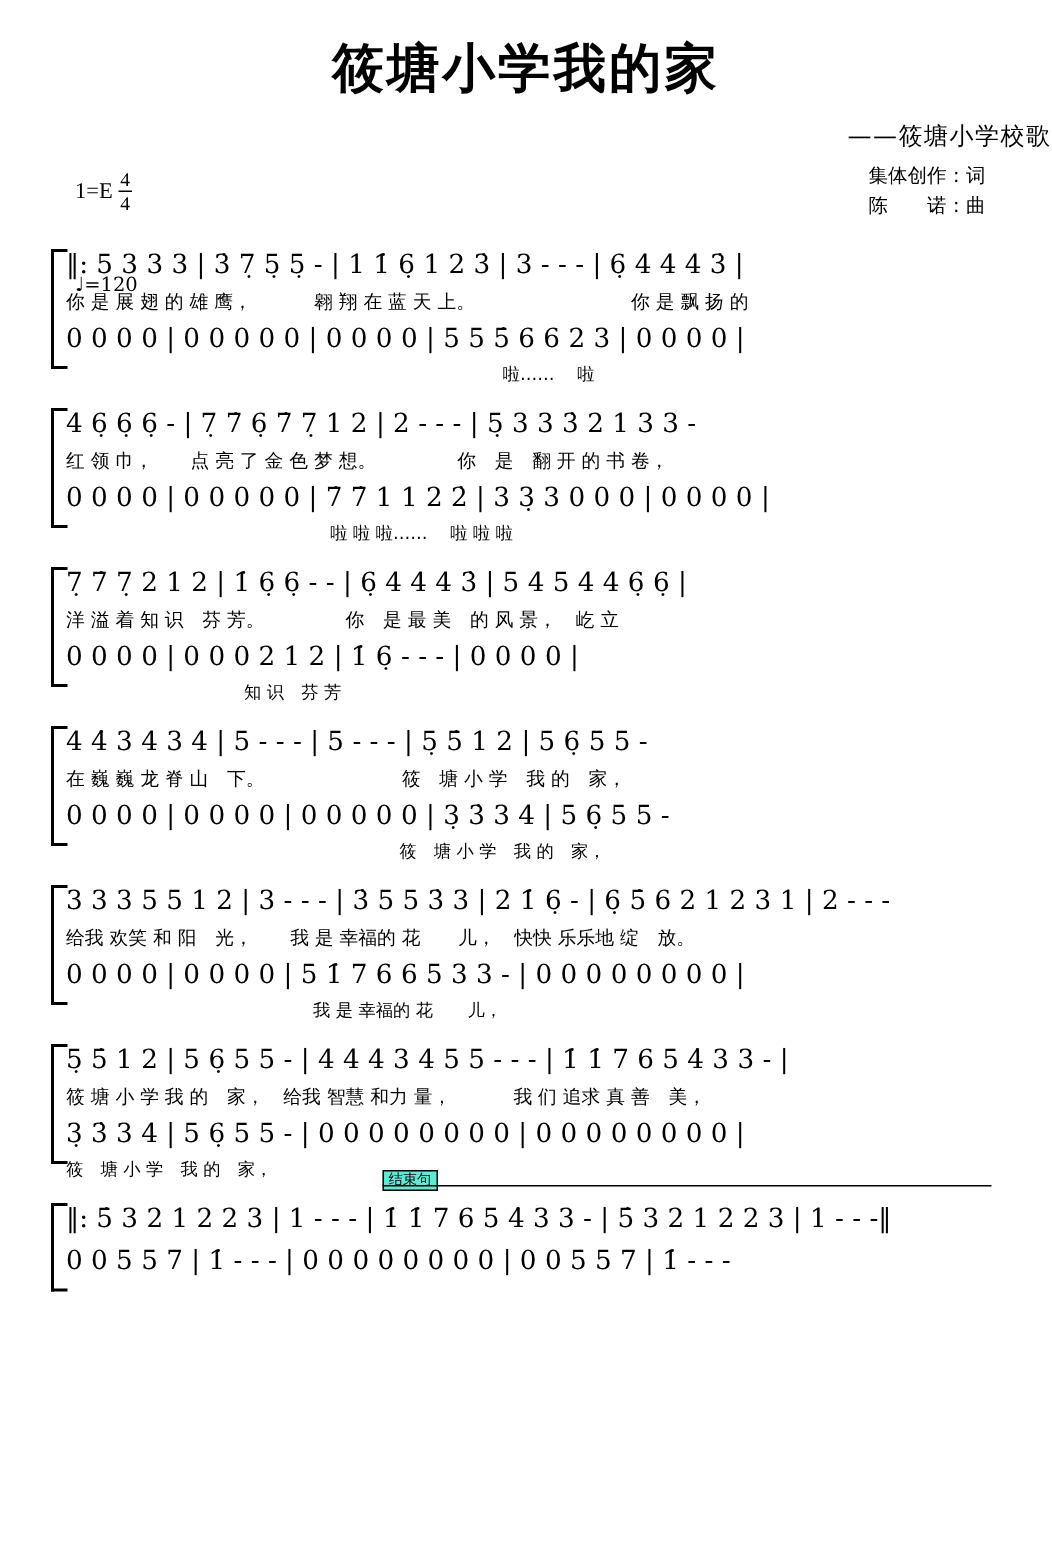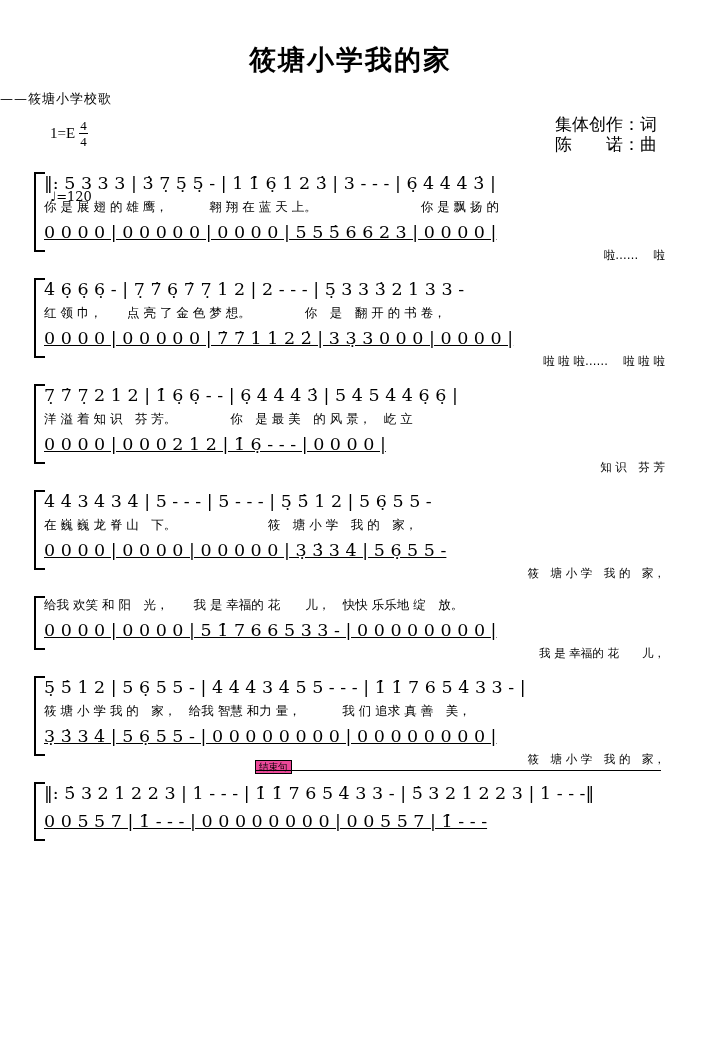--- a/index.html
+++ b/index.html
@@ -18,28 +18,28 @@
   .page {
     position: relative;
     width: 701px;
     height: 1037px;
   }
 
   
   .title {
     text-align: center;
     font-family: "DejaVu Sans", sans-serif;
-    font-size: 27px;
+    font-size: 35px;
     font-weight: bold;
     letter-spacing: 2px;
-    padding-top: 42px;
+    padding-top: 22px;
   }
   .subtitle {
-    text-align: left;
-    font-size: 13px;
+    text-align: right;
+    font-size: 16px;
     margin-top: 12px;
     letter-spacing: 1px;
   }
   .meta {
     position: relative;
     height: 56px;
     margin-top: 6px;
   }
   .key-sig {
     position: absolute;
@@ -64,21 +64,21 @@
     padding: 0 1px 1px 1px;
   }
   .key-sig .frac .den {
     display: block;
     padding-top: 1px;
   }
   .credits {
     position: absolute;
     right: 44px;
     top: 0px;
-    font-size: 17px;
+    font-size: 13px;
     line-height: 20px;
     text-align: left;
   }
   .tempo {
     position: absolute;
     left: 50px;
     top: 34px;
     font-size: 13px;
     font-family: "DejaVu Serif", serif;
     margin-top: 41px;
@@ -113,37 +113,35 @@
     position: relative;
     height: 21px;
     white-space: nowrap;
     font-family: "DejaVu Sans", sans-serif;
     font-size: 12.5px;
     line-height: 21px;
     letter-spacing: 0px;
   }
   .lyricline.small {
     font-size: 11.5px;
-    text-align: right;
   }
   .gap {
     height: 4px;
   }
   .voice2 .staffline {
     margin-top: 2px;
-    text-decoration: underline;
   }
 
   
   .phrase-label {
     position: absolute;
     font-size: 9.5px;
     border: 1px solid #000;
     padding: 1px 3px;
-    background: #ec4899;
+    background: #5eead4;
     line-height: 1;
   }
   .phrase-rule {
     position: absolute;
     border-top: 1px solid #000;
     height: 0;
   }
 </style>
 </head>
 <body>
@@ -203,20 +201,21 @@
     <div class="lyricline">在 巍 巍 龙 脊 山　下。　　　　　　　 筱　塘 小 学　我 的　家，</div>
     <div class="voice2">
       <div class="staffline">0 0 0 0 | 0 0 0 0 | 0 0 0 0 0 | 3̣ 3̇ 3 4 | 5 6̣ 5 5 -</div>
       <div class="lyricline small">　　　　　　　　　　　　　　　　　　　 筱　塘 小 学　我 的　家，</div>
     </div>
   </div>
   <div class="gap"></div>
 
   <div class="system">
     <div class="brace"></div>
+    <div class="staffline">3 3 3 5 5 1 2 | 3 - - - | 3̇ 5 5 3̇ 3 | 2 1̇ 6̣ - | 6̣ 5̇ 6 2 1 2 3 1 | 2 - - -</div>
     <div class="lyricline">给我 欢笑 和 阳　光，　　我 是 幸福的 花　　儿，　快快 乐乐地 绽　放。</div>
     <div class="voice2">
       <div class="staffline">0 0 0 0 | 0 0 0 0 | 5 1̇ 7 6 6 5 3 3 - | 0 0 0 0 0 0 0 0 |</div>
       <div class="lyricline small">　　　　　　　　　　　　　　 我 是 幸福的 花　　儿，</div>
     </div>
   </div>
   <div class="gap"></div>
 
   <div class="system">
     <div class="brace"></div>

